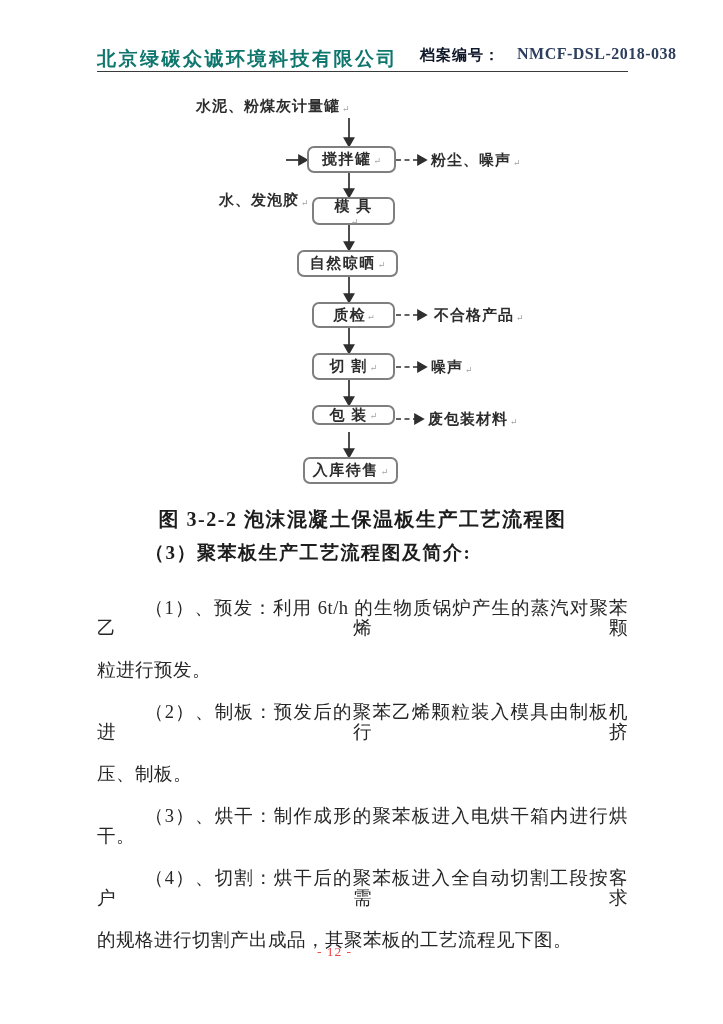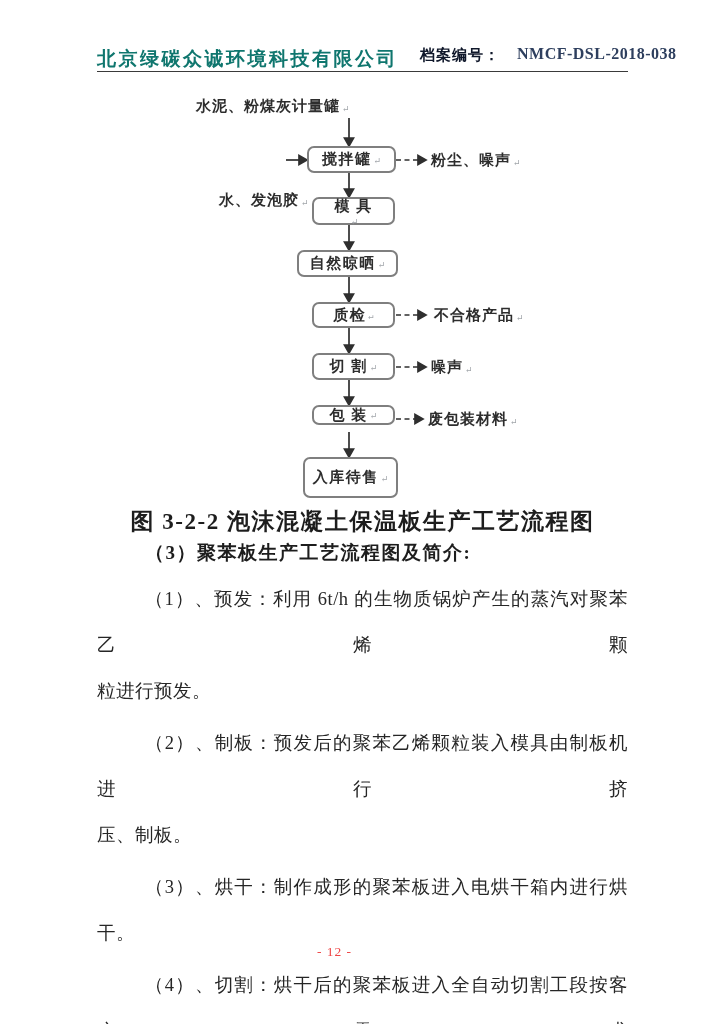--- a/index.html
+++ b/index.html
@@ -43,32 +43,32 @@
   }
   .ret{
     font-size:9px;color:#a2a6ab;font-weight:normal;margin-left:2px;
     letter-spacing:0;position:relative;top:1px;
   }
   #fc-arrows{left:180px;top:90px;}
 
   
   .caption{
     left:97px;top:506px;width:531px;text-align:center;
-    font-size:23px;font-weight:bold;letter-spacing:1.5px;color:#1d1d1d;
+    font-size:20px;font-weight:bold;letter-spacing:1.5px;color:#1d1d1d;
   }
   .heading{
     left:145px;top:540px;font-size:19px;font-weight:bold;
     letter-spacing:1.5px;color:#1d1d1d;
   }
   .bodytext{
     left:97px;top:576px;width:531px;font-size:18.5px;color:#262626;
     letter-spacing:0.5px;
   }
   .para{margin:0 0 6px 0;}
-  .line{line-height:46px;text-align:justify;text-align-last:left;}
+  .line{line-height:20px;text-align:justify;text-align-last:left;margin-top:22px;}
   .line.fill{text-align-last:justify;}
   .line.indent{text-indent:48px;}
 
   
   .pageno{
     left:0;top:944px;width:669px;text-align:center;
     font-size:13.5px;color:#ef4444;letter-spacing:1px;
   }
 </style>
 </head>
@@ -157,21 +157,21 @@
       <span class="ret">↵</span>
     </div>
   <div class="abs fc-box" style="left:312px;top:353px;width:83px;height:27px;">
       <span>切 割</span>
       <span class="ret">↵</span>
     </div>
   <div class="abs fc-box" style="left:312px;top:405px;width:83px;height:20px;">
       <span>包 装</span>
       <span class="ret">↵</span>
     </div>
-  <div class="abs fc-box" style="left:303px;top:457px;width:95px;height:41px;">
+  <div class="abs fc-box" style="left:303px;top:457px;width:95px;height:27px;">
       <span>入库待售</span>
       <span class="ret">↵</span>
     </div>
 
   <div class="abs fc-label" style="left:431px;top:151px;"><span>粉尘、噪声</span><span class="ret">↵</span></div>
   <div class="abs fc-label" style="left:434px;top:306px;"><span>不合格产品</span><span class="ret">↵</span></div>
   <div class="abs fc-label" style="left:431px;top:358px;"><span>噪声</span><span class="ret">↵</span></div>
   <div class="abs fc-label" style="left:428px;top:410px;"><span>废包装材料</span><span class="ret">↵</span></div>
 </div>
 

